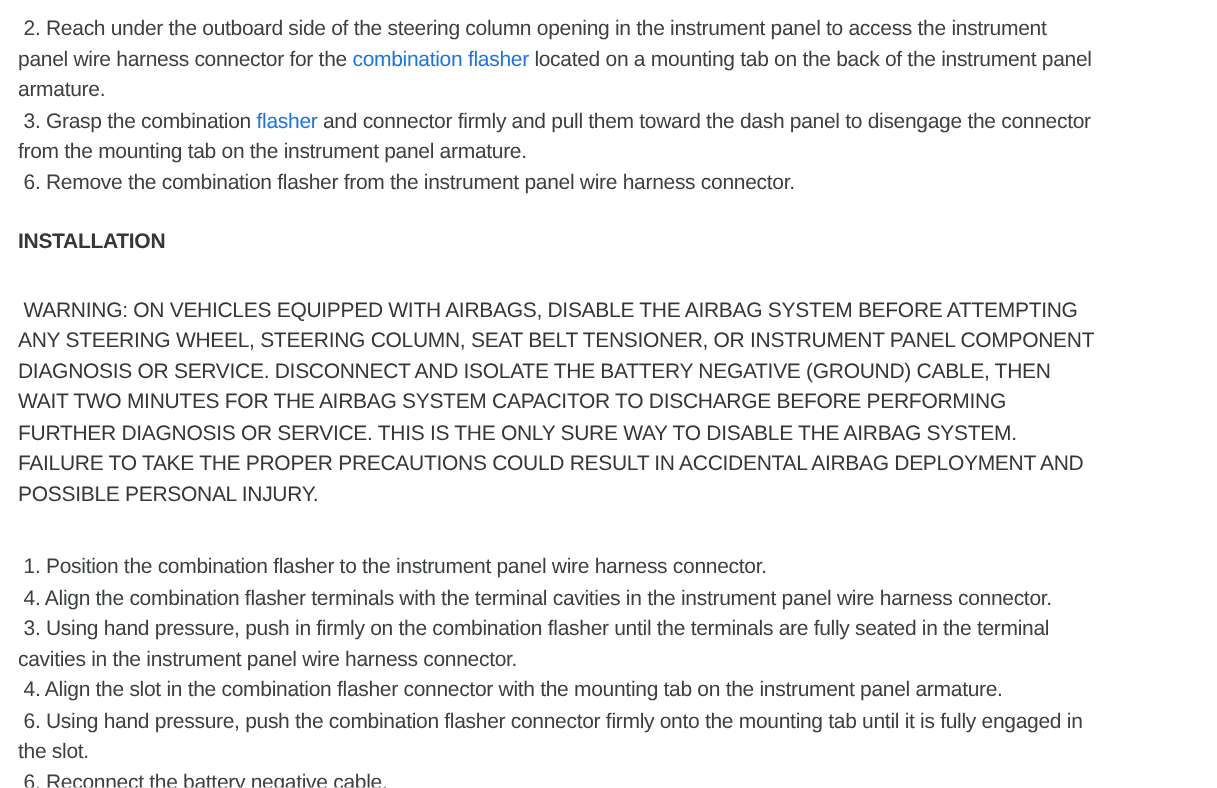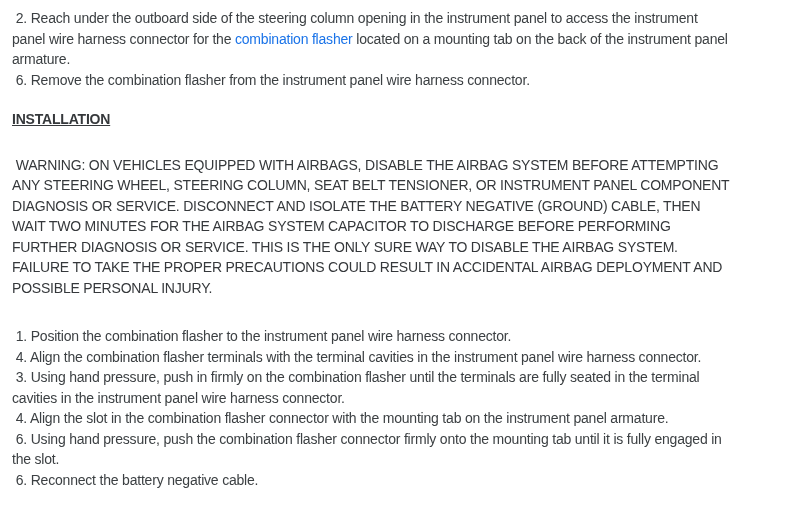--- a/index.html
+++ b/index.html
@@ -26,21 +26,20 @@
     margin: 0;
     white-space: pre-wrap;
   }
   .heading {
     margin: 19px 0 0 0;
     font-size: 14px;
     font-weight: 700;
     line-height: 20.5px;
     color: var(--bold-text, #35383b);
     white-space: pre-wrap;
-    text-decoration: underline;
   }
   .warning {
     margin-top: 25px;
     font-weight: 400;
     color: var(--bold-text, #35383b);
   }
   .install {
     margin-top: 28px;
   }
   a.link {
@@ -49,20 +48,21 @@
     cursor: pointer;
   }
 </style>
 </head>
 <body style="background: rgb(255, 255, 255);">
 
 <main class="page">
 
   <section>
     <p class="step"><span> 2. Reach under the outboard side of the steering column opening in the instrument panel to access the instrument panel wire harness connector for the </span><a class="link">combination flasher</a><span> located on a mounting tab on the back of the instrument panel armature.</span></p>
+    <p class="step"><span> 3. Grasp the combination </span><a class="link">flasher</a><span> and connector firmly and pull them toward the dash panel to disengage the connector from the mounting tab on the instrument panel armature.</span></p>
     <p class="step"> 6. Remove the combination flasher from the instrument panel wire harness connector.</p>
   </section>
 
   <h2 class="heading">INSTALLATION</h2>
 
   <p class="warning"> WARNING: ON VEHICLES EQUIPPED WITH AIRBAGS, DISABLE THE AIRBAG SYSTEM BEFORE ATTEMPTING ANY STEERING WHEEL, STEERING COLUMN, SEAT BELT TENSIONER, OR INSTRUMENT PANEL COMPONENT DIAGNOSIS OR SERVICE. DISCONNECT AND ISOLATE THE BATTERY NEGATIVE (GROUND) CABLE, THEN WAIT TWO MINUTES FOR THE AIRBAG SYSTEM CAPACITOR TO DISCHARGE BEFORE PERFORMING FURTHER DIAGNOSIS OR SERVICE. THIS IS THE ONLY SURE WAY TO DISABLE THE AIRBAG SYSTEM. FAILURE TO TAKE THE PROPER PRECAUTIONS COULD RESULT IN ACCIDENTAL AIRBAG DEPLOYMENT AND POSSIBLE PERSONAL INJURY.</p>
 
   <section class="install">
     <p class="step"> 1. Position the combination flasher to the instrument panel wire harness connector.</p>
     <p class="step"> 4. Align the combination flasher terminals with the terminal cavities in the instrument panel wire harness connector.</p>

